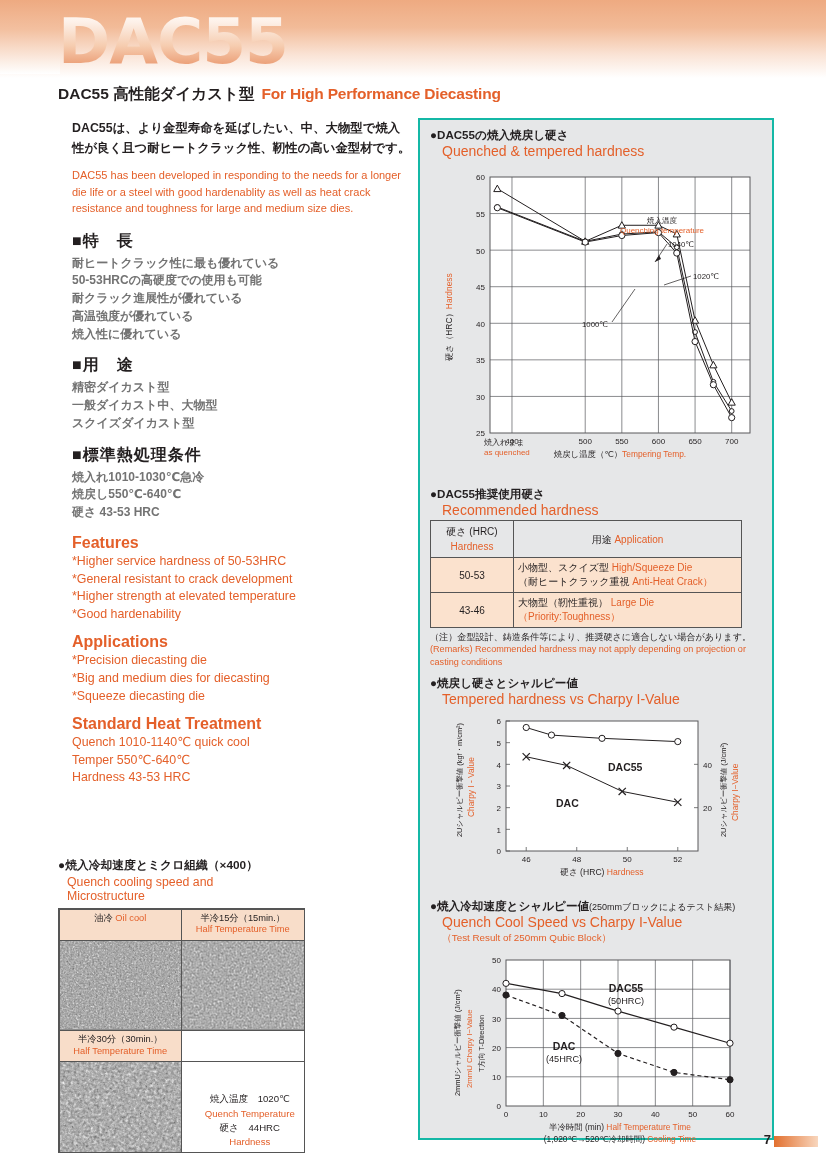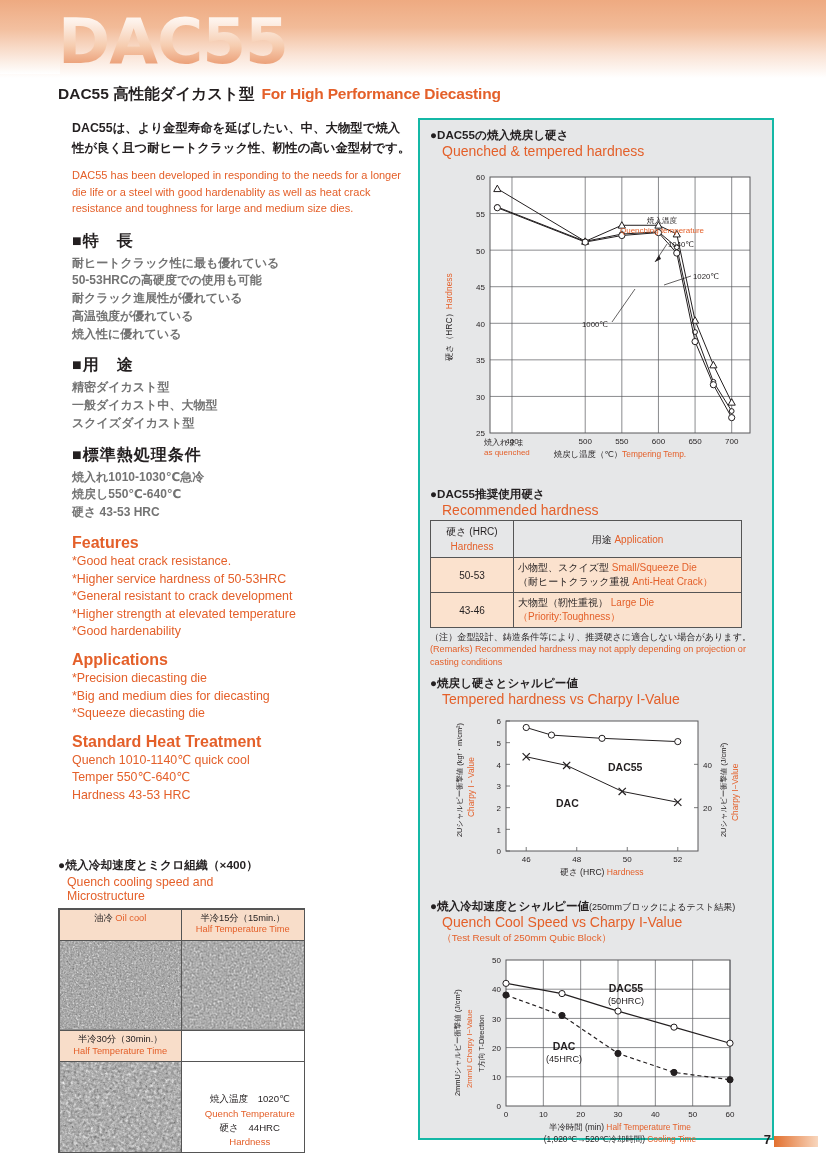--- a/index.html
+++ b/index.html
@@ -110,21 +110,20 @@
 
   <h2 class="jp-head">■標準熱処理条件</h2>
   <ul class="plain">
     <li>焼入れ1010-1030℃急冷</li>
     <li>焼戻し550℃-640℃</li>
     <li>硬さ 43-53 HRC</li>
   </ul>
 
   <h2 class="en-head">Features</h2>
   <ul class="en-list">
-    <li>*Good heat crack resistance.</li>
     <li>*Higher service hardness of 50-53HRC</li>
     <li>*General resistant to crack development</li>
     <li>*Higher strength at elevated temperature</li>
     <li>*Good hardenability</li>
   </ul>
 
   <h2 class="en-head">Applications</h2>
   <ul class="en-list">
     <li>*Precision diecasting die</li>
     <li>*Big and medium dies for diecasting</li>
@@ -308,21 +307,21 @@
           <span>用途</span>
           <span class="e">Application</span>
         </th>
       </tr>
     </thead>
     <tbody>
       <tr>
         <td class="h">50-53</td>
         <td>
           <span>小物型、スクイズ型</span>
-          <span style="color:#e4602a">Small/Squeeze Die</span><br>
+          <span style="color:#e4602a">High/Squeeze Die</span><br>
           <span>（耐ヒートクラック重視</span>
           <span style="color:#e4602a">Anti-Heat Crack）</span>
         </td>
       </tr>
       <tr>
         <td class="h">43-46</td>
         <td>
           <span>大物型（靭性重視）</span>
           <span style="color:#e4602a">Large Die（Priority:Toughness）</span>
         </td>

